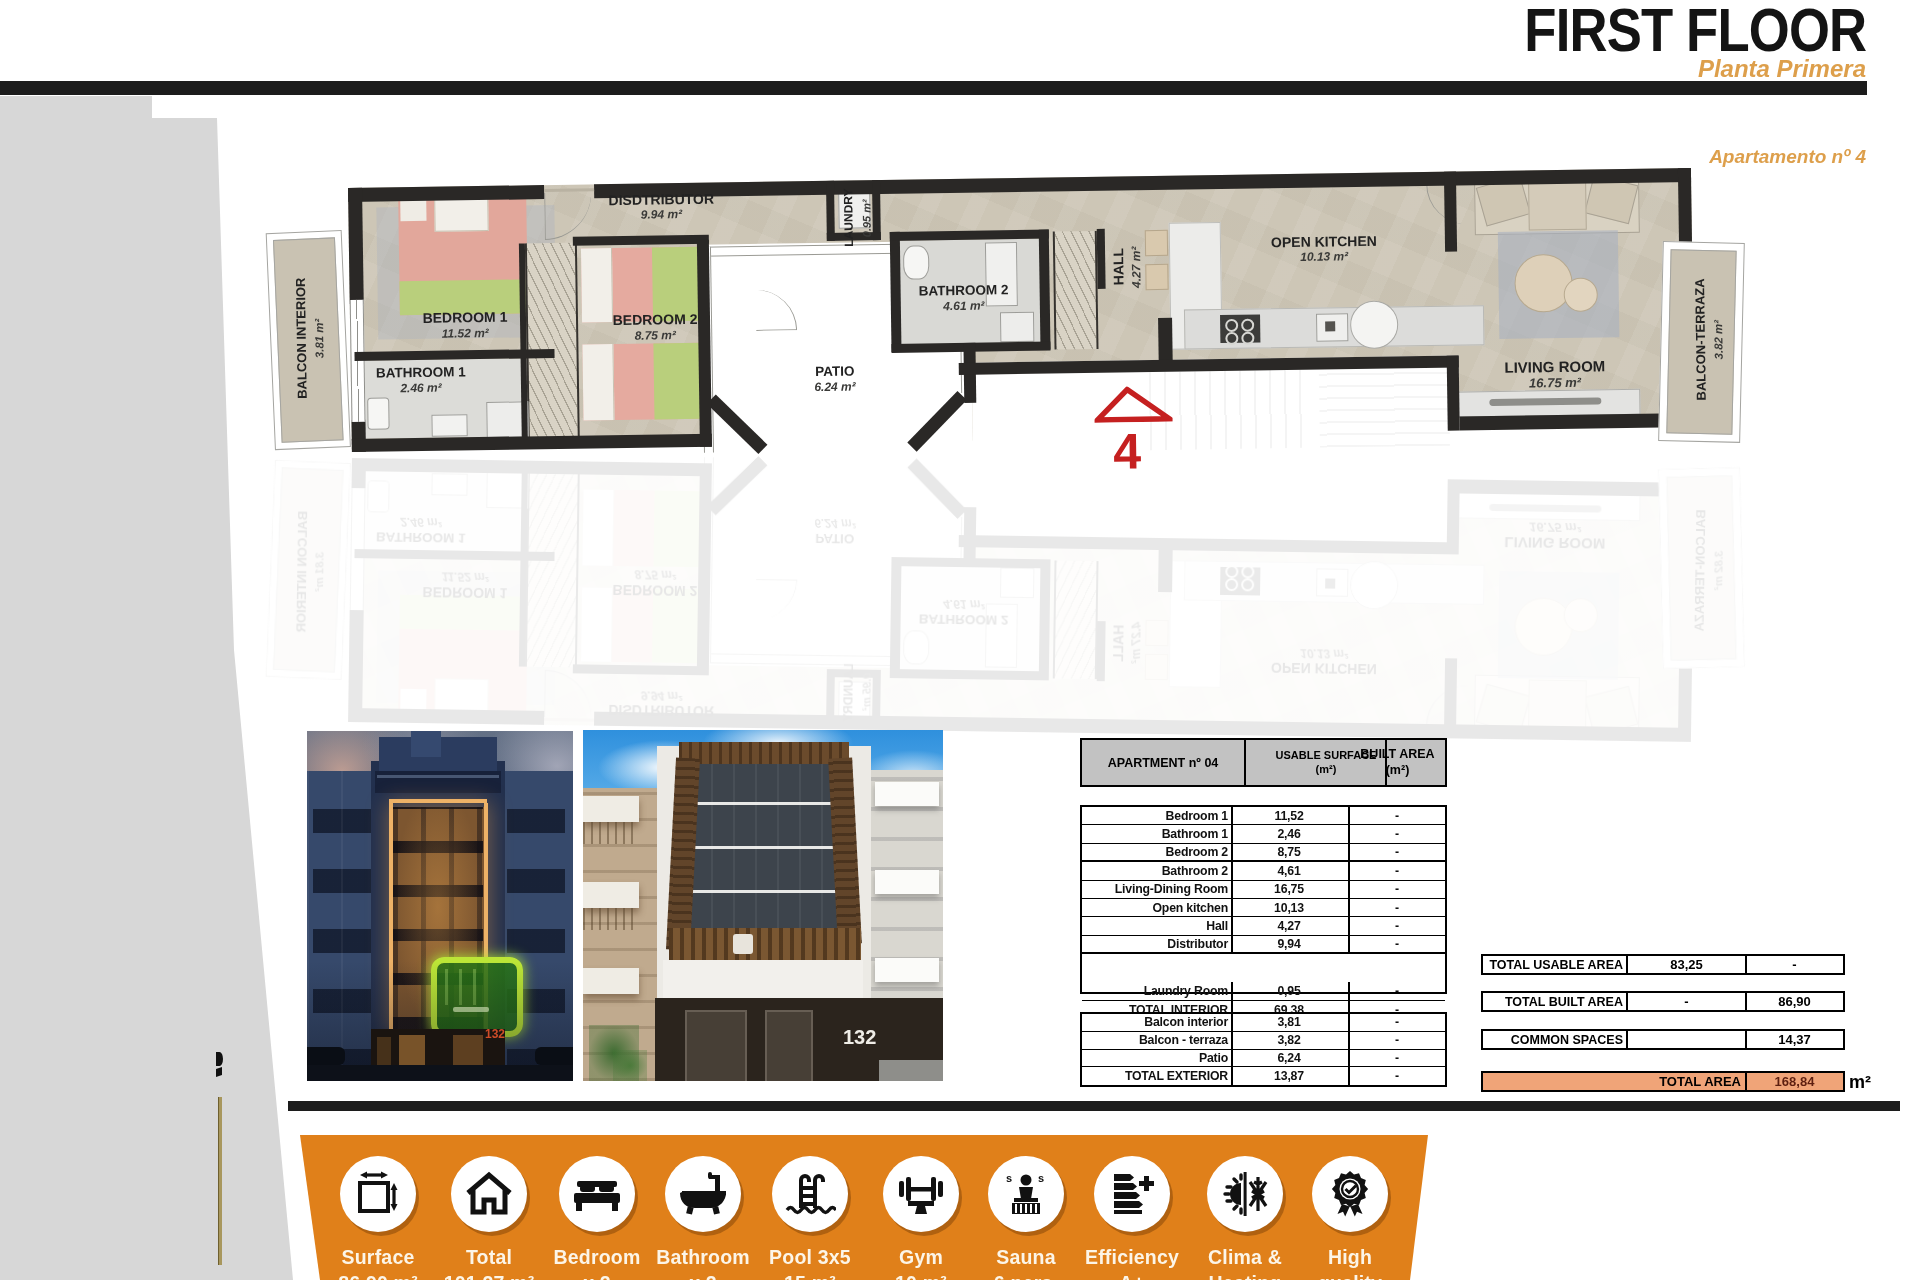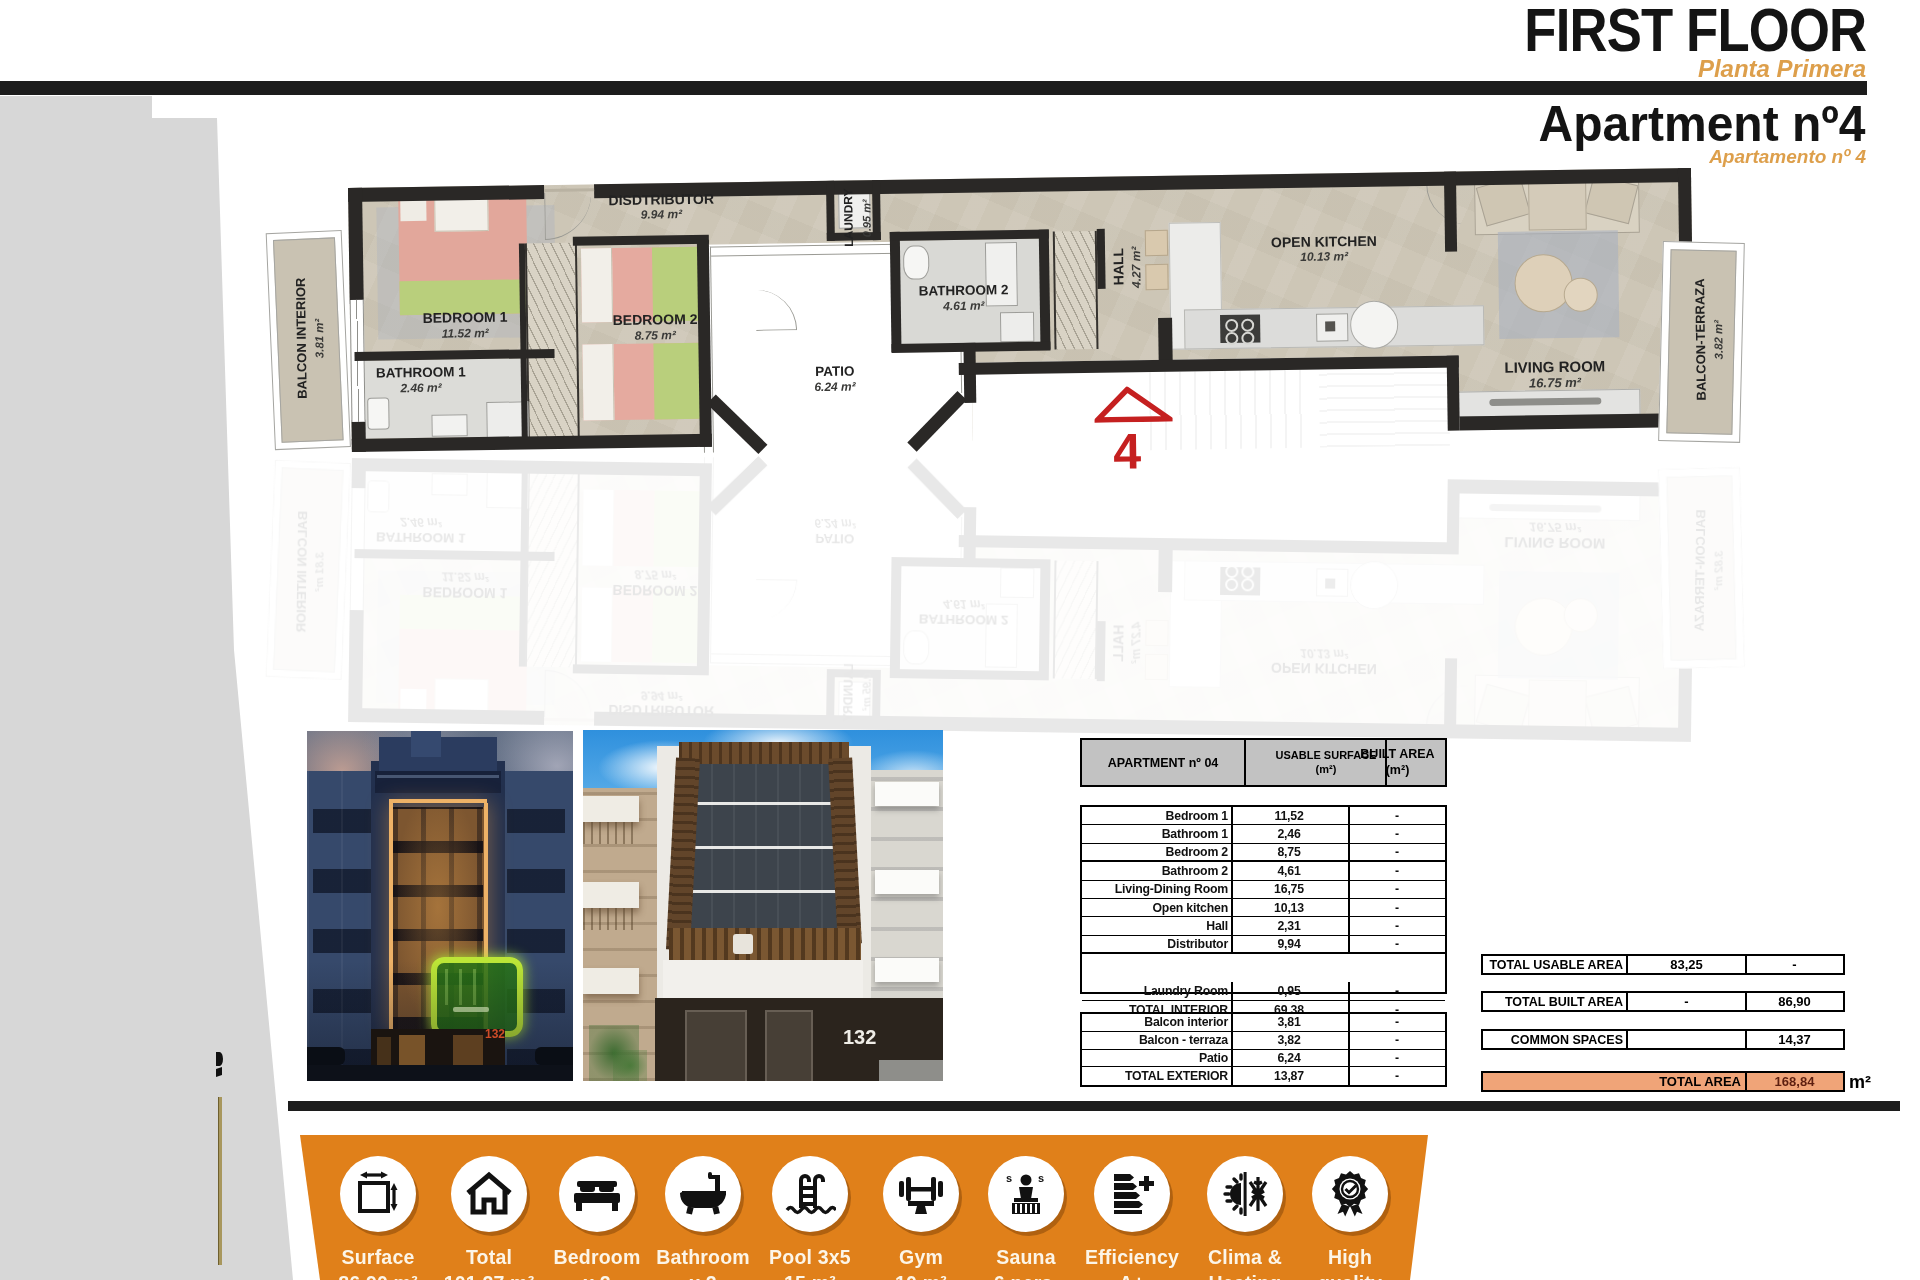--- a/index.html
+++ b/index.html
@@ -20,21 +20,20 @@
 </style></head><body>
 
 <div class="ab" style="left:0;top:0;width:1920px;height:1280px;">
 <div class="ab" style="left:0;top:96px;width:300px;height:1184px;clip-path:polygon(0 0,152px 0,152px 22px,217px 22px,234px 554px,293px 1184px,0 1184px);background:#d7d7d7;"></div>
 <div class="ab" style="left:218px;top:1097px;width:3px;height:168px;background:#a8975d;border-left:1px solid #6e5f2e;"></div>
 <div class="ab" style="left:216px;top:1052px;width:7px;height:14px;background:#111;border-radius:0 60% 60% 0;"></div>
 <div class="ab" style="left:216px;top:1068px;width:6px;height:8px;background:#111;transform:skewY(-20deg);"></div>
 <div class="ab" style="left:0;top:81px;width:1867px;height:14px;background:#1c1c1c;"></div>
 <div class="ab" style="right:54px;top:-6px;width:900px;text-align:right;font-weight:bold;font-size:62px;color:#141414;letter-spacing:-1px;"><span style="display:inline-block;transform:scaleX(.85);transform-origin:right;">FIRST FLOOR</span></div>
 <div class="ab" style="right:54px;top:55px;width:500px;text-align:right;font-style:italic;font-weight:bold;font-size:24px;color:#dd9f4b;">Planta Primera</div>
-<div class="ab" style="right:54px;top:95px;width:900px;text-align:right;font-weight:bold;font-size:50px;color:#141414;"><span style="display:inline-block;transform:scaleX(.96);transform-origin:right;">Apartment nº4</span></div>
 <div class="ab" style="right:54px;top:146px;width:500px;text-align:right;font-style:italic;font-weight:bold;font-size:19px;color:#dd9f4b;">Apartamento nº 4</div>
 <div class="ab mirror" style="left:0;top:0;width:1920px;height:1280px;transform:scaleY(-1) rotate(-0.85deg);transform-origin:350px 455px;">
 
 <div class="ab" style="left:352px;top:188px;width:1343px;height:262px;background:#cdc6b6;"></div>
 
 <div class="ab" style="left:352px;top:188px;width:1343px;height:262px;background:
  repeating-linear-gradient(115deg, rgba(255,255,255,.08) 0 18px, rgba(0,0,0,0) 18px 44px),
  repeating-linear-gradient(24deg, rgba(120,110,90,.05) 0 26px, rgba(0,0,0,0) 26px 60px);"></div>
 
 <div class="ab" style="left:704px;top:250px;width:269px;height:212px;background:#fff;"></div>
@@ -440,21 +439,21 @@
         <div class="tc2">16,75</div>
         <div class="tc3">-</div>
       </div>
 <div class="trow" style="height:18.4px;border-bottom:1.3px solid #000;">
         <div class="tc1">Open kitchen</div>
         <div class="tc2">10,13</div>
         <div class="tc3">-</div>
       </div>
 <div class="trow" style="height:18.4px;border-bottom:1.3px solid #000;">
         <div class="tc1">Hall</div>
-        <div class="tc2">2,31</div>
+        <div class="tc2">4,27</div>
         <div class="tc3">-</div>
       </div>
 <div class="trow" style="height:18.4px;border-bottom:2.5px solid #000;">
         <div class="tc1">Distributor</div>
         <div class="tc2">9,94</div>
         <div class="tc3">-</div>
       </div>
 <div class="trow" style="height:18.4px;border-bottom:1.3px solid #000;margin-top:28px;">
         <div class="tc1">Laundry Room</div>
         <div class="tc2">0,95</div>

